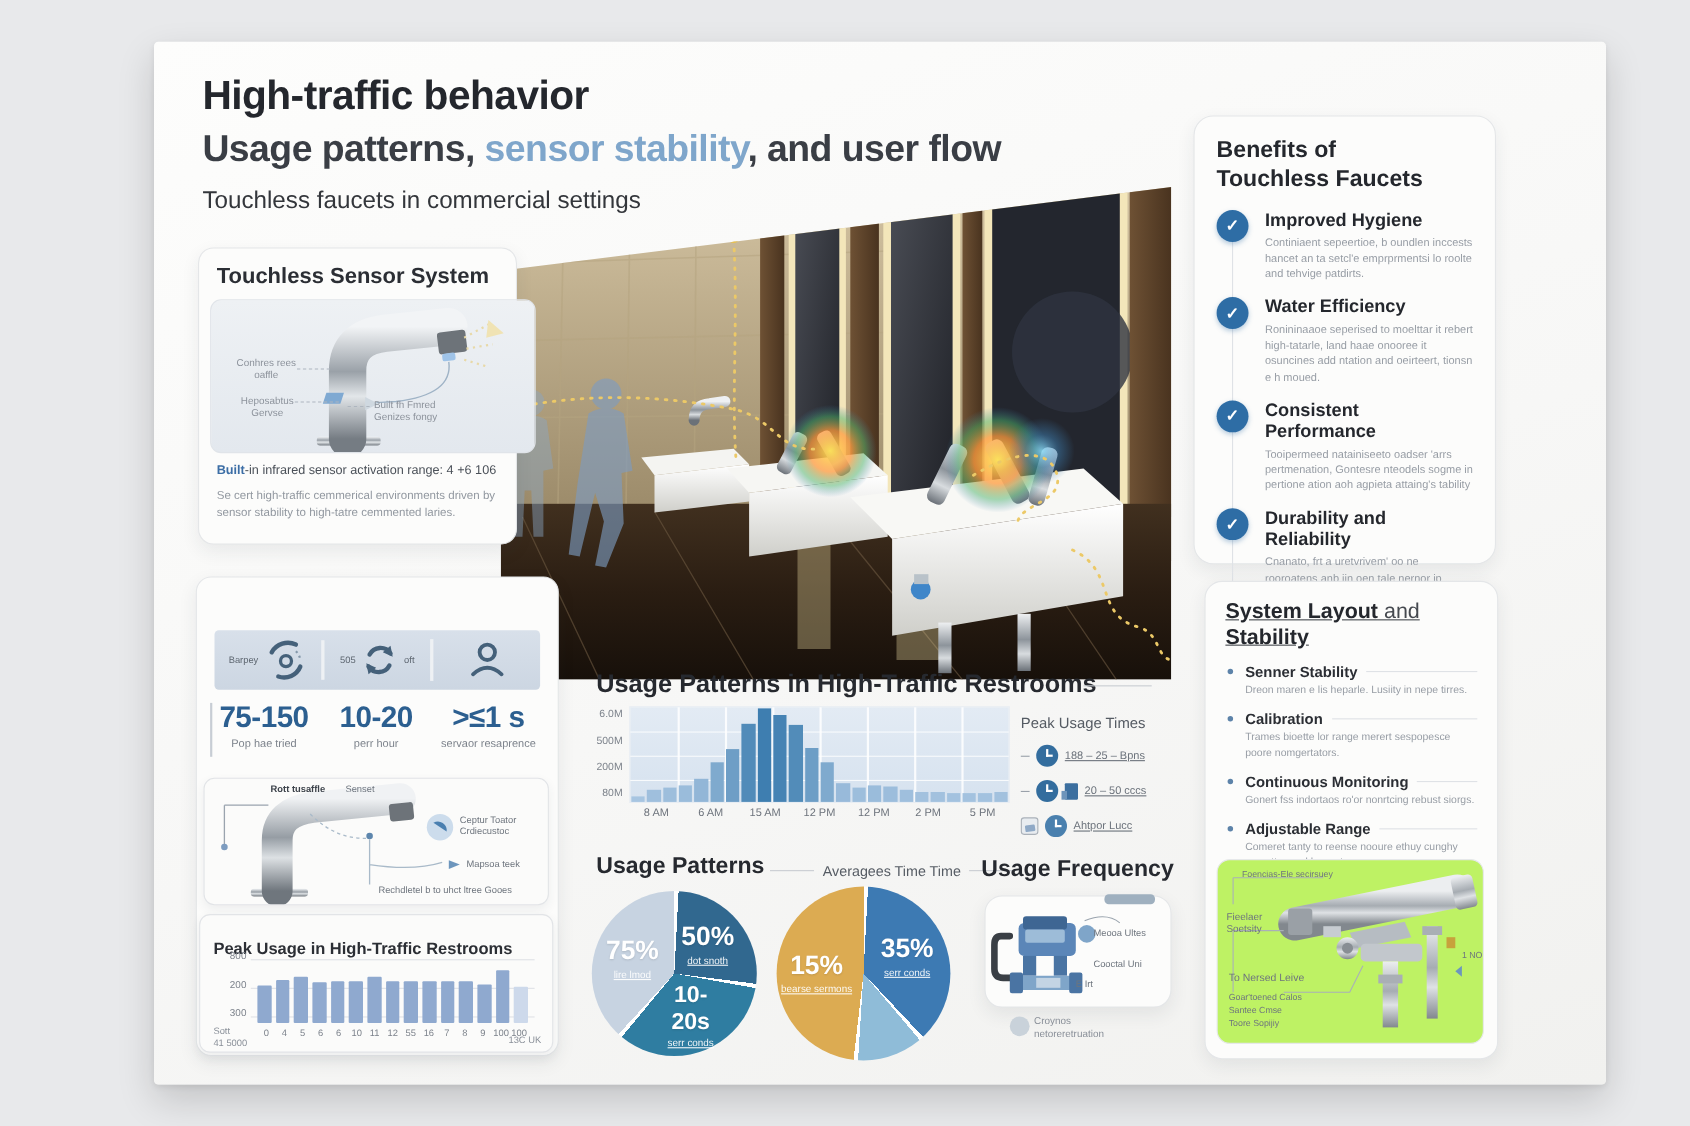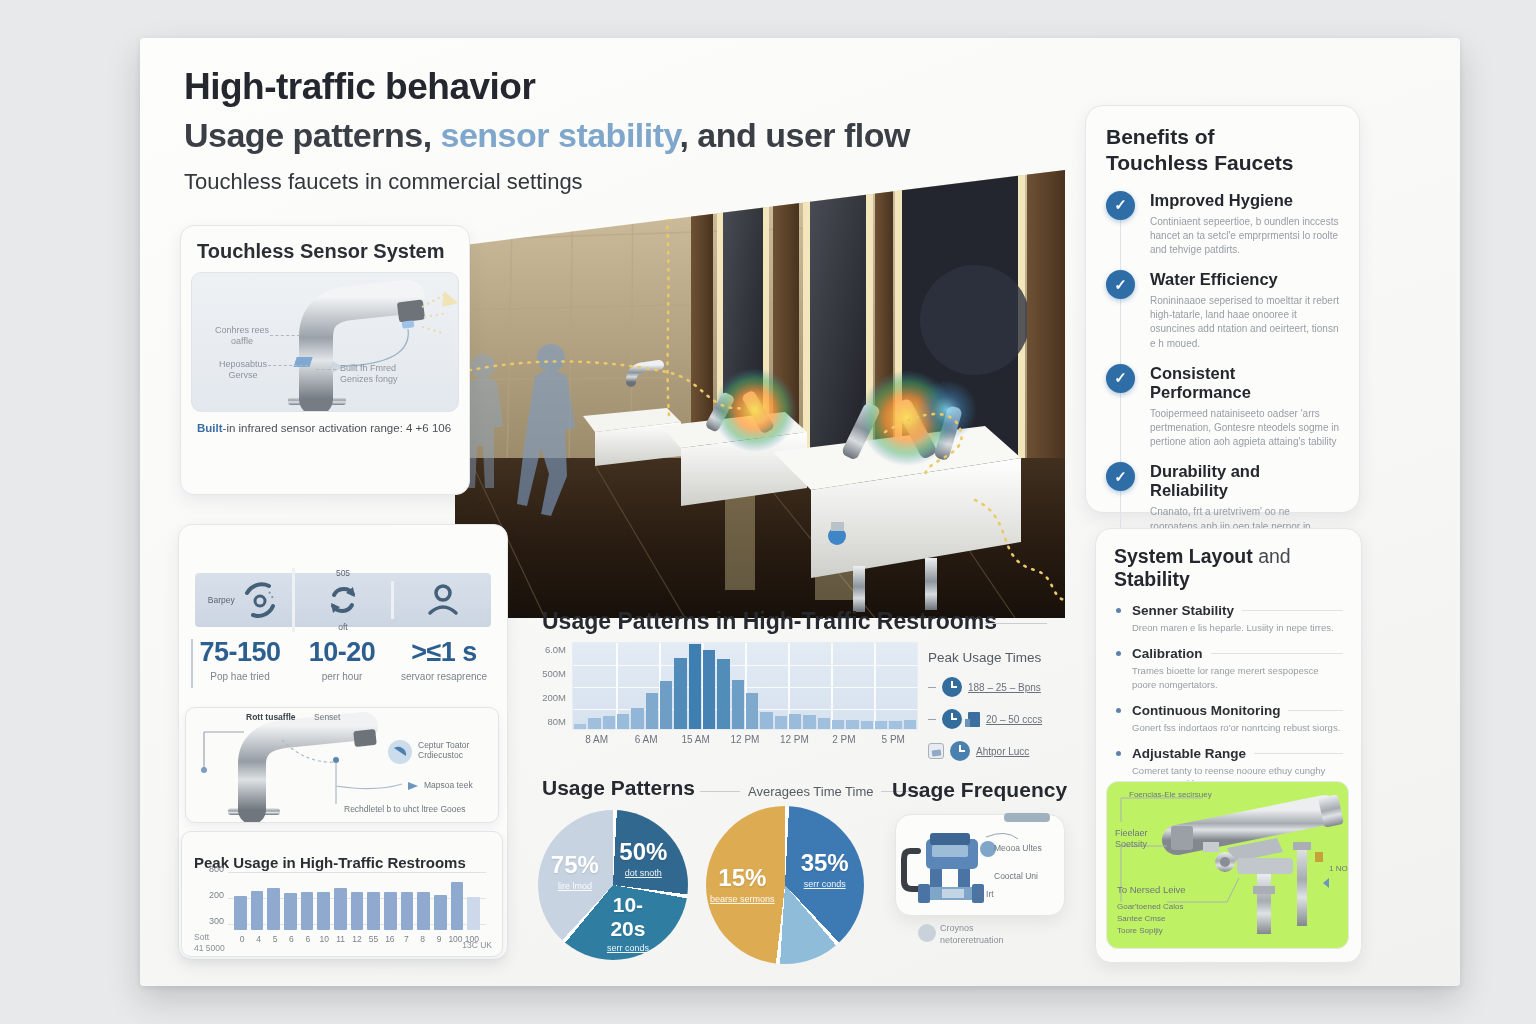--- a/index.html
+++ b/index.html
@@ -21,36 +21,36 @@
   .card { position:absolute; background:#fcfcfb; border:1px solid #e4e6e8; border-radius:14px;
     box-shadow:0 6px 16px rgba(40,50,70,.08); z-index:6; }
   .card-title { font-size:20px; font-weight:700; color:#2b2e34; }
 
   
   .photo { position:absolute; left:315px; top:132px; width:610px; height:448px; z-index:2;
     clip-path:polygon(0 17%, 100% 0, 100% 100%, 0 100%); }
 
   
   .sensor-card { left:40px; top:187px; width:290px; height:270px; padding:14px 16px; }
-  .sensor-stage { position:absolute; left:10px; top:46px; width:268px; height:140px;
+  .sensor-stage { position:absolute; left:10px; top:46px; width:296px; height:140px;
     background:linear-gradient(180deg,#eef1f4,#e3e8ee); border:1px solid #e0e4e9; border-radius:10px; }
   .s-lbl { position:absolute; font-size:9px; color:#8d939c; line-height:1.25; }
   .leader { position:absolute; border-top:1px dashed #aeb6bf; }
   .sensor-range { position:absolute; left:16px; top:196px; font-size:11.5px; color:#4a5058; }
   .sensor-range .b { color:#3c6ea6; font-weight:700; }
   .sensor-body { position:absolute; left:16px; top:218px; width:258px; font-size:10.5px; color:#9298a0; line-height:1.4; }
 
   
   .flow-card { left:38px; top:486px; width:330px; height:436px; padding:12px 14px; }
   .flow-title-row { display:flex; align-items:center; gap:10px; }
   .flow-rule { flex:1; height:1px; background:#c9cdd2; margin-top:4px; }
   .icon-strip { position:absolute; left:16px; top:48px; width:296px; height:54px; display:flex;
     background:linear-gradient(180deg,#d8e0ea,#ccd6e2); border-radius:4px; align-items:center; }
   .icon-cell { flex:1; display:flex; align-items:center; justify-content:center; gap:4px; position:relative; }
-  .icon-cell + .icon-cell { border-left:3px solid #eef1f4;flex-direction:column; }
+  .icon-cell + .icon-cell { border-left:3px solid #eef1f4; }
   .strip-lbl { font-size:8.5px; color:#5d6670; }
   .stats-row { position:absolute; left:10px; top:112px; width:306px; display:flex; }
   .stats-row::before { content:""; position:absolute; left:2px; top:2px; bottom:-6px; width:2px; background:#c7cdd4; }
   .stat { flex:1; text-align:center; }
   .stat-v { font-size:27px; font-weight:700; color:#2c5f90; letter-spacing:-0.5px; }
   .stat-l { font-size:10px; color:#7d838c; margin-top:3px; }
   .inner-card { position:absolute; background:#fbfbfa; border:1px solid #e2e4e7; border-radius:10px;
     box-shadow:0 4px 10px rgba(40,50,70,.07); }
   .flow-diagram { left:6px; top:182px; width:314px; height:116px; }
   .f-lbl { position:absolute; font-size:8.5px; color:#6e757e; }
@@ -118,21 +118,21 @@
   .ben-line { position:absolute; left:14px; top:10px; bottom:14px; width:1px; background:#dfe2e6; }
   .ben-item { position:relative; padding-left:44px; margin-bottom:13px; }
   .ben-check { position:absolute; left:0; top:0; width:29px; height:29px; border-radius:50%;
     background:#2e6da5; color:#fff; font-size:15px; font-weight:700; display:flex; align-items:center; justify-content:center;
     box-shadow:0 2px 5px rgba(46,109,165,.35); }
   .ben-h { font-size:16.5px; font-weight:700; color:#24272d; }
   .ben-d { font-size:10px; color:#979da5; line-height:1.42; margin-top:5px; }
 
   
   .layout-card { left:955px; top:490px; width:267px; height:435px; padding:16px 18px; border-radius:16px; }
-  .lay-title { font-size:19.5px; color:#45494f; }
+  .lay-title { font-size:19.5px; color:#45494f;text-decoration:underline; }
   .lay-title b { color:#24272d; font-weight:700; }
   .lay-item { position:relative; padding-left:18px; margin-top:12px; }
   .lay-dot { position:absolute; left:2px; top:5px; width:5px; height:5px; border-radius:50%; background:#5d83a9; }
   .lay-h { font-size:13.5px; font-weight:700; color:#2b2e34; display:flex; align-items:center; gap:8px; }
   .lay-h .ln { flex:1; height:1px; background:#dfe2e6; }
   .lay-d { font-size:9.5px; color:#979da5; line-height:1.4; margin-top:3px; }
   .lay-diagram { position:absolute; left:10px; top:252px; width:243px; height:168px; background:#bef264;
     border:1px solid #e6e8ea; border-radius:12px; }
   .t-lbl { position:absolute; font-size:8px; color:#6e757e; line-height:1.3; }
 
@@ -291,20 +291,21 @@
         <rect x="132" y="84" width="16" height="10" fill="#7fa9d2" transform="skewX(-18)"></rect>
       </svg>
       <div class="s-lbl" style="left:22px; top:52px; width:56px; text-align:center;" data-interactable="false">Conhres rees oaffle</div>
       <div class="s-lbl" style="left:26px; top:86px; width:50px; text-align:center;" data-interactable="false">Heposabtus Gervse</div>
       <div class="s-lbl" style="left:148px; top:90px; width:64px;" data-interactable="false">Built fh Fmred Genizes fongy</div>
       <div class="leader" style="left:78px; top:62px; width:30px;"></div>
       <div class="leader" style="left:76px; top:92px; width:40px;"></div>
       <div class="leader" style="left:124px; top:96px; width:20px;"></div>
     </div>
     <div class="sensor-range" data-interactable="false"><span class="b" data-interactable="false">Built</span><span data-interactable="false">-in infrared sensor activation range: 4 +6 106</span></div>
+    <div class="sensor-body" data-interactable="false">Se cert high-traffic cemmerical environments driven by sensor stability to high-tatre cemmented laries.</div>
   </div>
 
   <div class="card flow-card" data-interactable="false">
 
     <div class="icon-strip" data-interactable="false">
       <div class="icon-cell" data-interactable="false">
         <span class="strip-lbl" data-interactable="false">Barpey</span>
         <svg width="40" height="40" viewBox="0 0 40 40" data-interactable="false">
           <circle cx="21" cy="21" r="5" fill="none" stroke="#45617a" stroke-width="3"></circle>
           <path d="M8,13 A17,17 0 0,1 30,6" fill="none" stroke="#45617a" stroke-width="4" stroke-linecap="round"></path>

